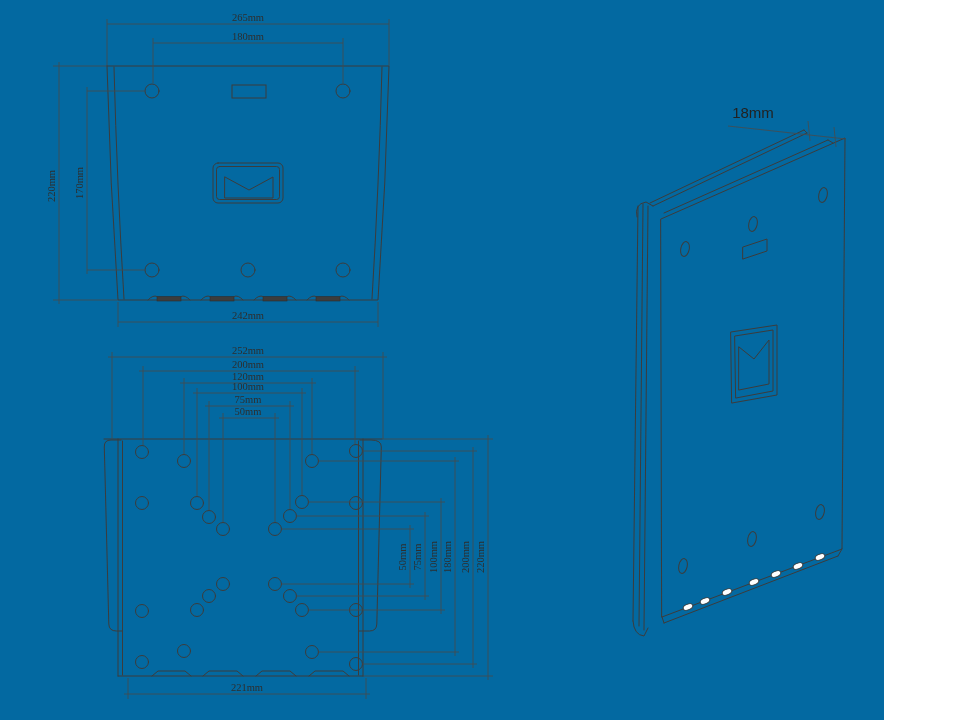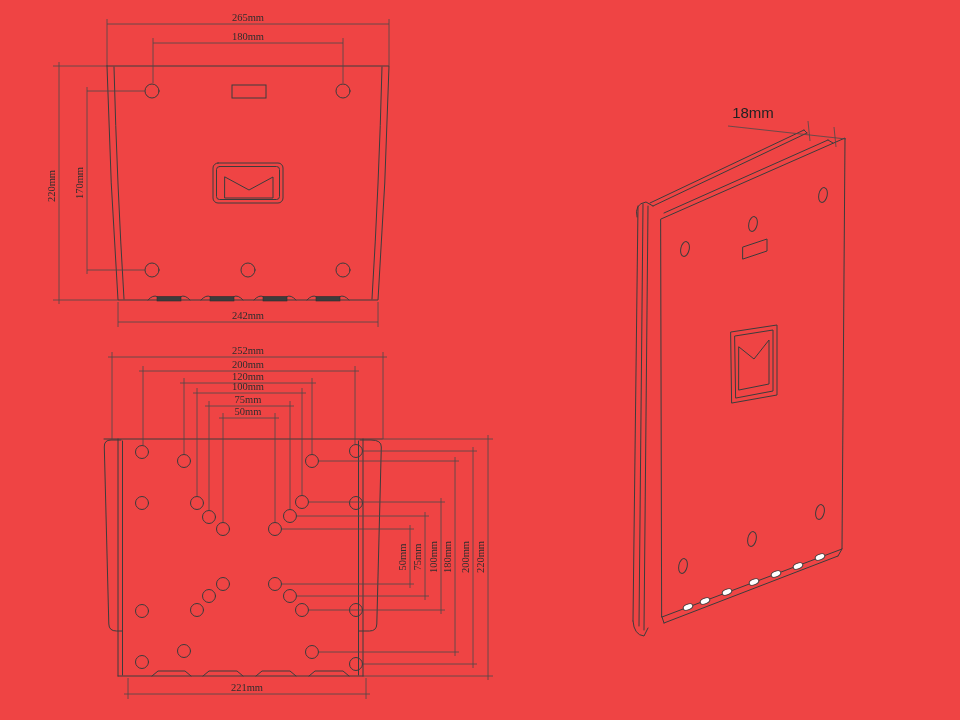--- a/index.html
+++ b/index.html
@@ -1,16 +1,16 @@
 <!DOCTYPE html>
 <html><head>
 <meta charset="utf-8">
 <style>
   html,body{margin:0;padding:0;background:#ffffff;}
-  #stage{position:relative;width:960px;height:720px;background:#ef4444;overflow:hidden;}
+  #stage{position:relative;width:884px;height:720px;background:#0369a1;overflow:hidden;}
   svg{display:block;}
   .ln{stroke:#3c3c3c;stroke-width:1;fill:none;stroke-linecap:round;}
   .dim{stroke:#4a4a4a;stroke-width:.8;fill:none;stroke-linecap:butt;}
   .bar{fill:#3c3c3c;stroke:#2e2e2e;stroke-width:.6;}
   .bump{stroke:#3c3c3c;stroke-width:.9;fill:#ffffff;}
   text.lbl{font-family:"Liberation Serif","DejaVu Serif",serif;font-size:10.5px;fill:#2e2e2e;}
   text.lbl18{font-family:"Liberation Sans","DejaVu Sans",sans-serif;font-size:15px;fill:#222222;}
 </style>
 </head>
 <body>

